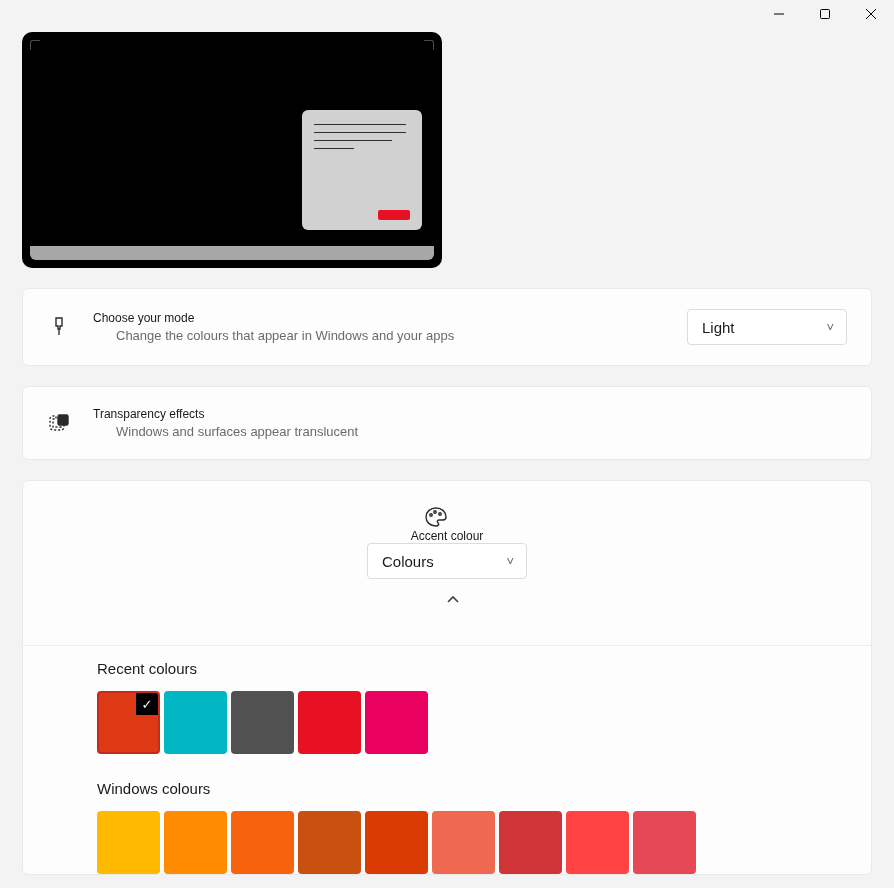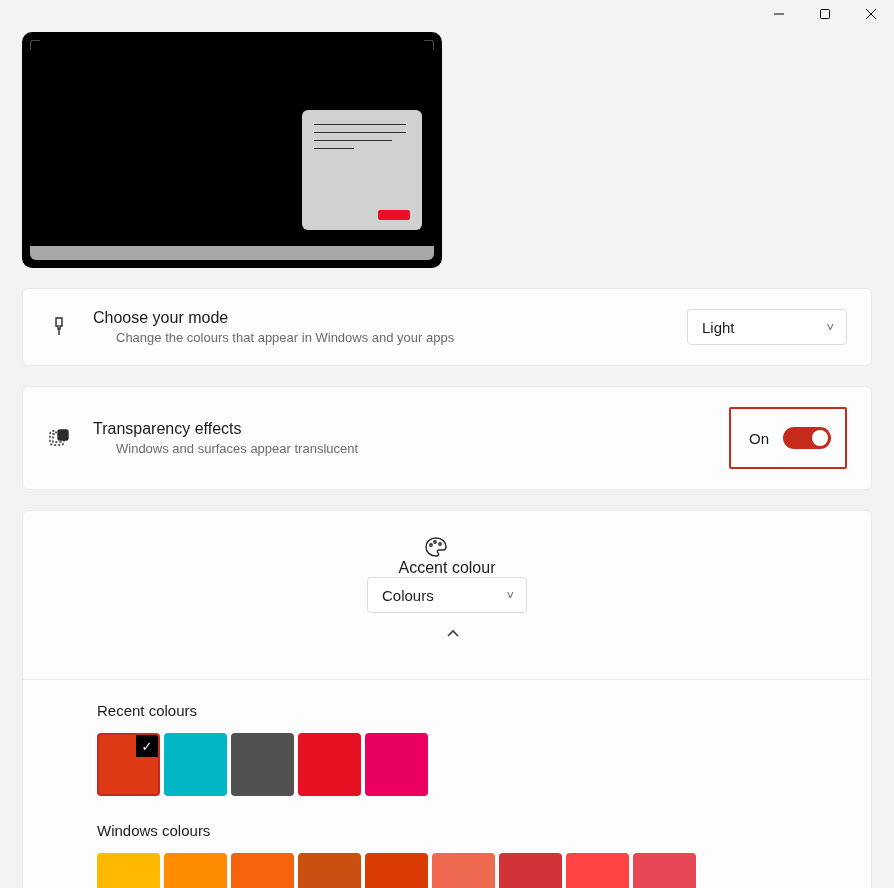--- a/index.html
+++ b/index.html
@@ -116,21 +116,21 @@
   .row-icon {
     width: 24px;
     height: 24px;
     margin-right: 22px;
     display: flex;
     align-items: center;
     justify-content: center;
     color: #2b2b2b;
   }
   .row-text { flex: 1; }
-  .row-title { font-size: 16px; color: #1a1a1a; }
+  .row-title { font-size: 12px; color: #1a1a1a; }
   .row-sub { font-size: 13px; color: #6b6b6b; margin-top: 3px; margin-left: 23px; }
 
   .dropdown {
     min-width: 160px;
     height: 36px;
     display: flex;
     align-items: center;
     justify-content: space-between;
     padding: 0 12px 0 14px;
     background: #fff;
@@ -179,21 +179,21 @@
   }
 
   .panel {
     border-top: 1px solid #ececec;
     padding: 14px 24px 0 74px;
   }
   .section-label {
     font-size: 15px;
     color: #1a1a1a;
     margin-bottom: 14px;
-    margin-top: 8px;
+    margin-top: 0;
   }
   .swatches {
     display: flex;
     gap: 4px;
     flex-wrap: wrap;
     margin-bottom: 26px;
   }
   .swatch {
     width: 63px;
     height: 63px;
@@ -277,26 +277,20 @@
     <div class="row">
       <div class="row-icon">
         <svg width="22" height="20" viewBox="0 0 22 20" fill="none" stroke="#2b2b2b" stroke-width="1.4">
           <path d="M2 6 a3 3 0 0 1 3 -3 h3 v3 h-3 v8 h8 v-3 h3 v3 a3 3 0 0 1 -3 3 h-8 a3 3 0 0 1 -3 -3 z" stroke-dasharray="2 2"></path>
           <rect x="10" y="2" width="10" height="10" rx="1.5" fill="#2b2b2b"></rect>
         </svg>
       </div>
       <div class="row-text">
         <div class="row-title">Transparency effects</div>
         <div class="row-sub">Windows and surfaces appear translucent</div>
-      </div>
-      <div class="highlight">
-        <span class="toggle-label">On</span>
-        <div class="toggle">
-          <div class="knob"></div>
-        </div>
       </div>
     </div>
   </div>
 
   <div class="card card-accent">
     <div class="row">
       <div class="row-icon">
         <svg width="24" height="22" viewBox="0 0 24 22" fill="none" stroke="#2b2b2b" stroke-width="1.4">
           <path d="M12 2 C6 2 2 6 2 11 c0 5 4 9 10 9 c3 0 3-2 2-3 c-1-1 -1-3 1-3 h4 c2 0 3-1 3-3 C22 6 18 2 12 2 z"></path>
           <circle cx="7" cy="9" r="1.2"></circle>

